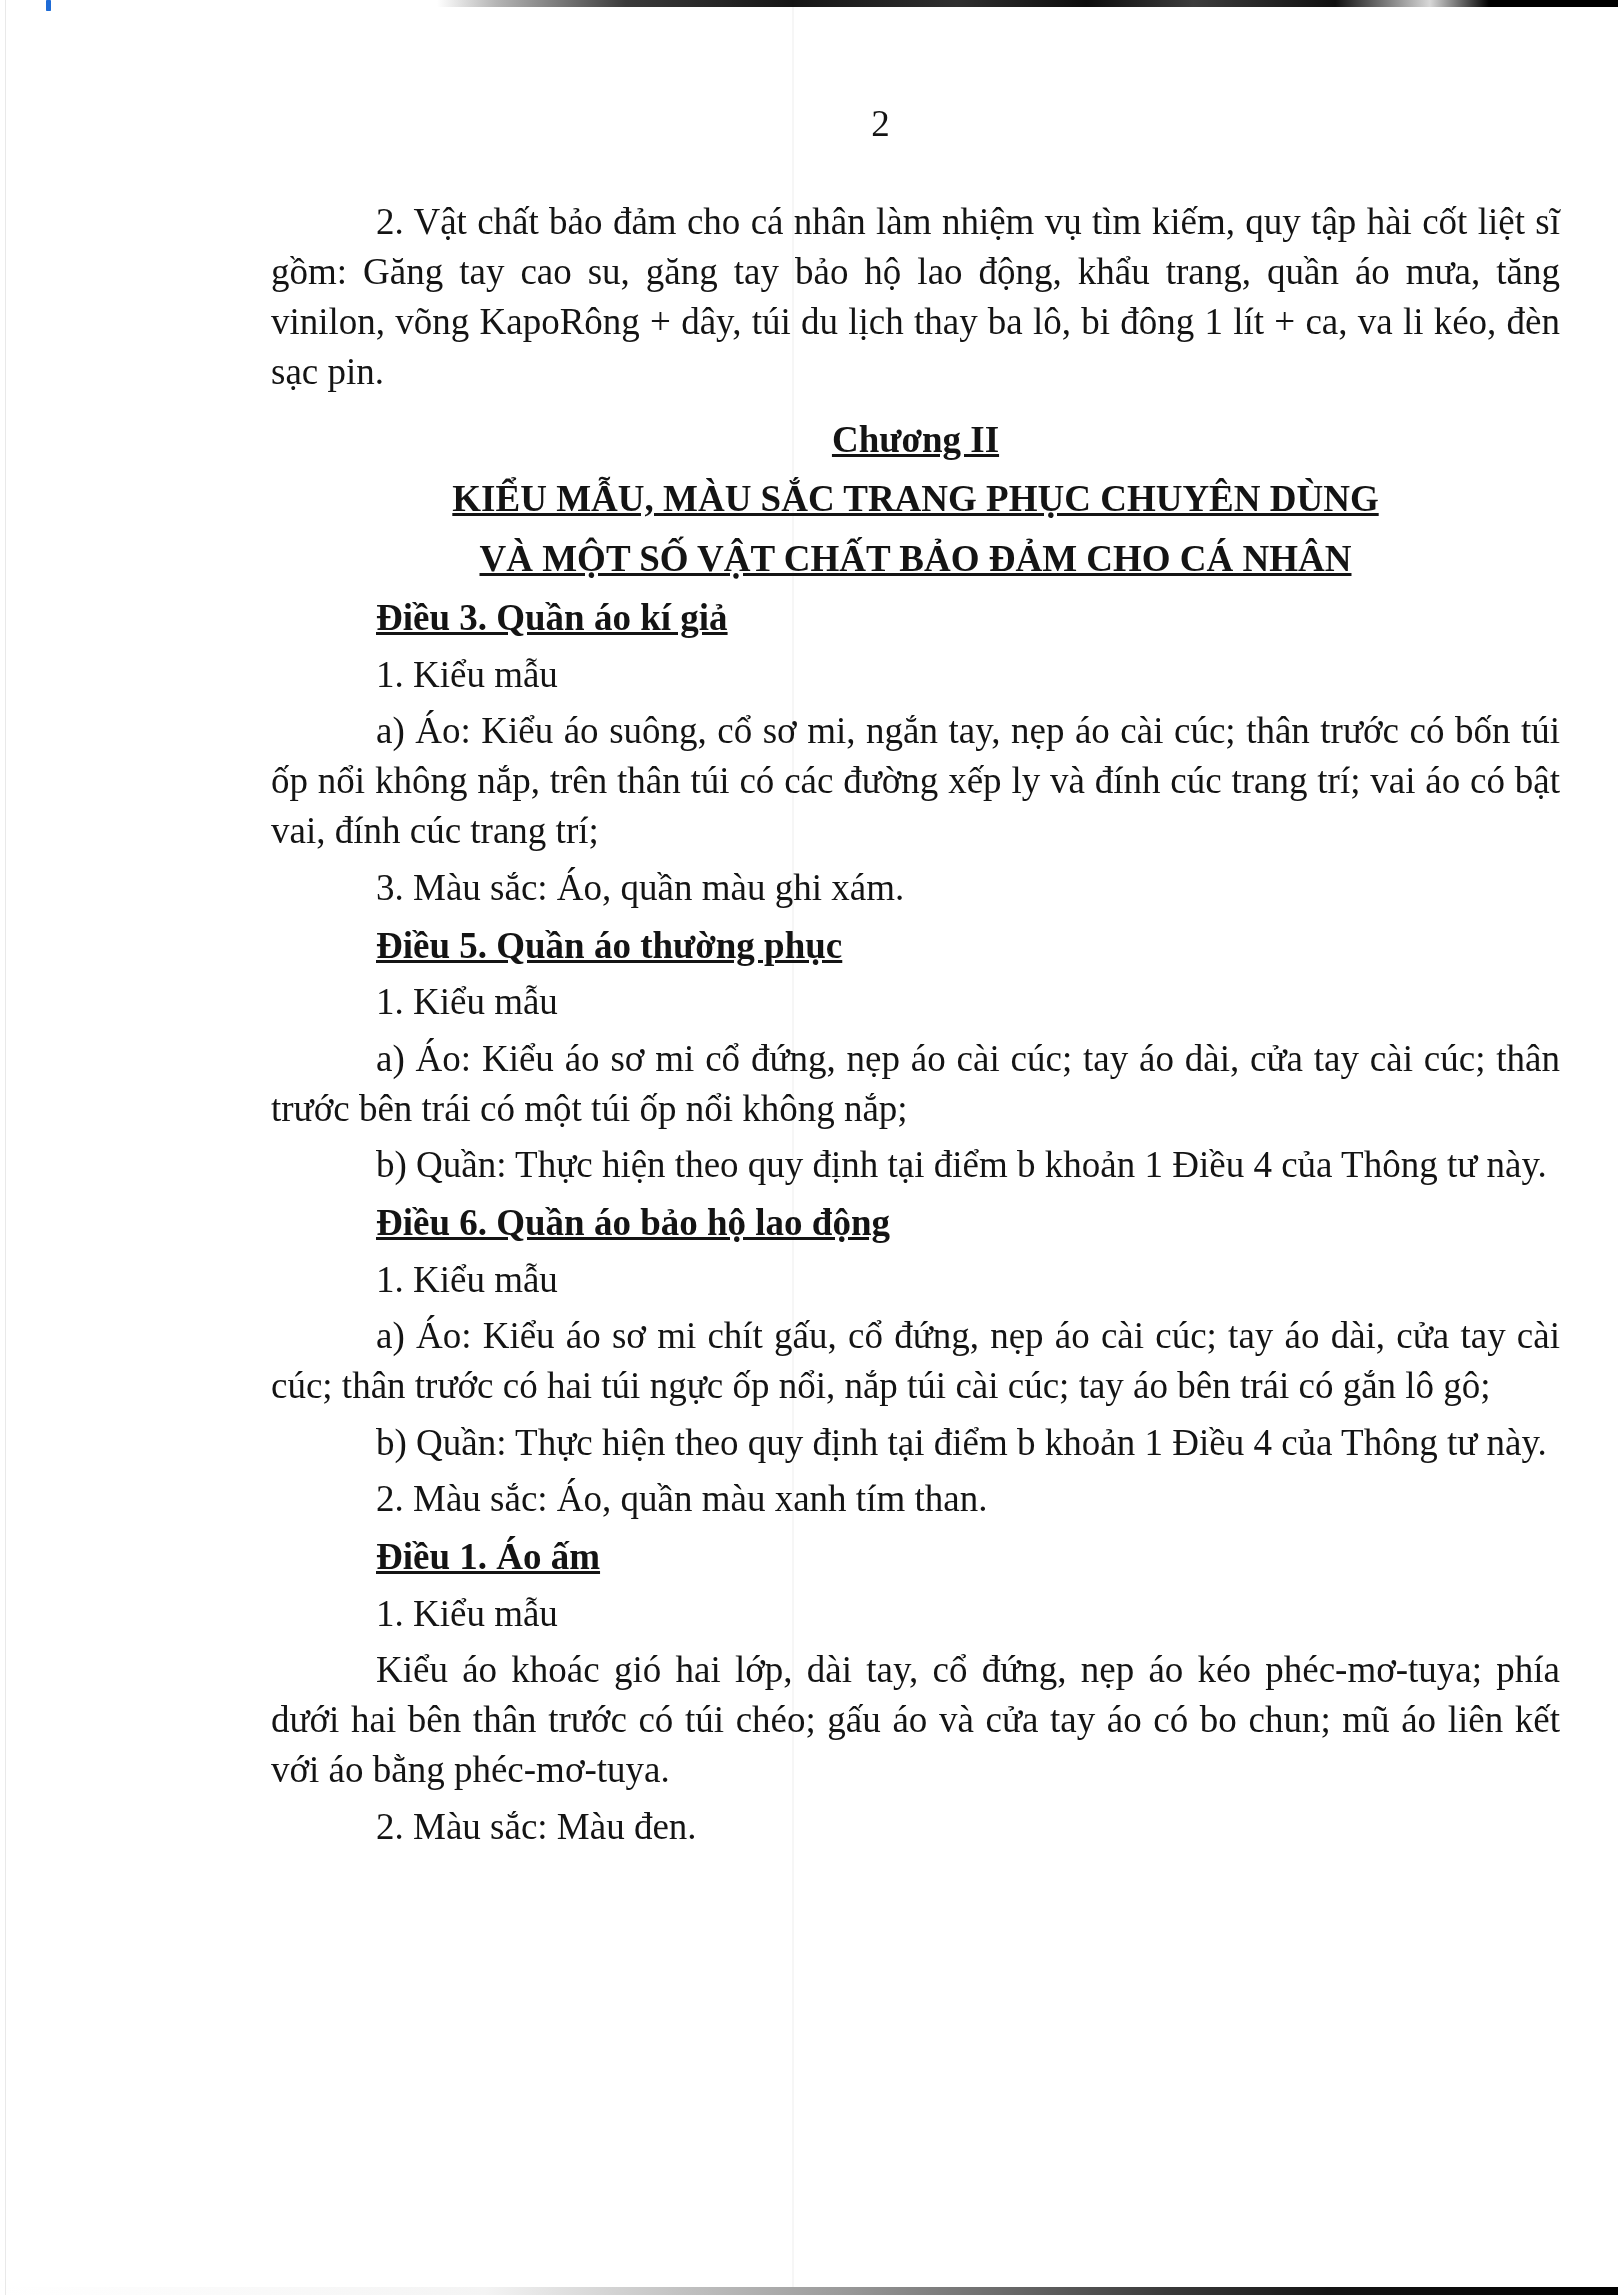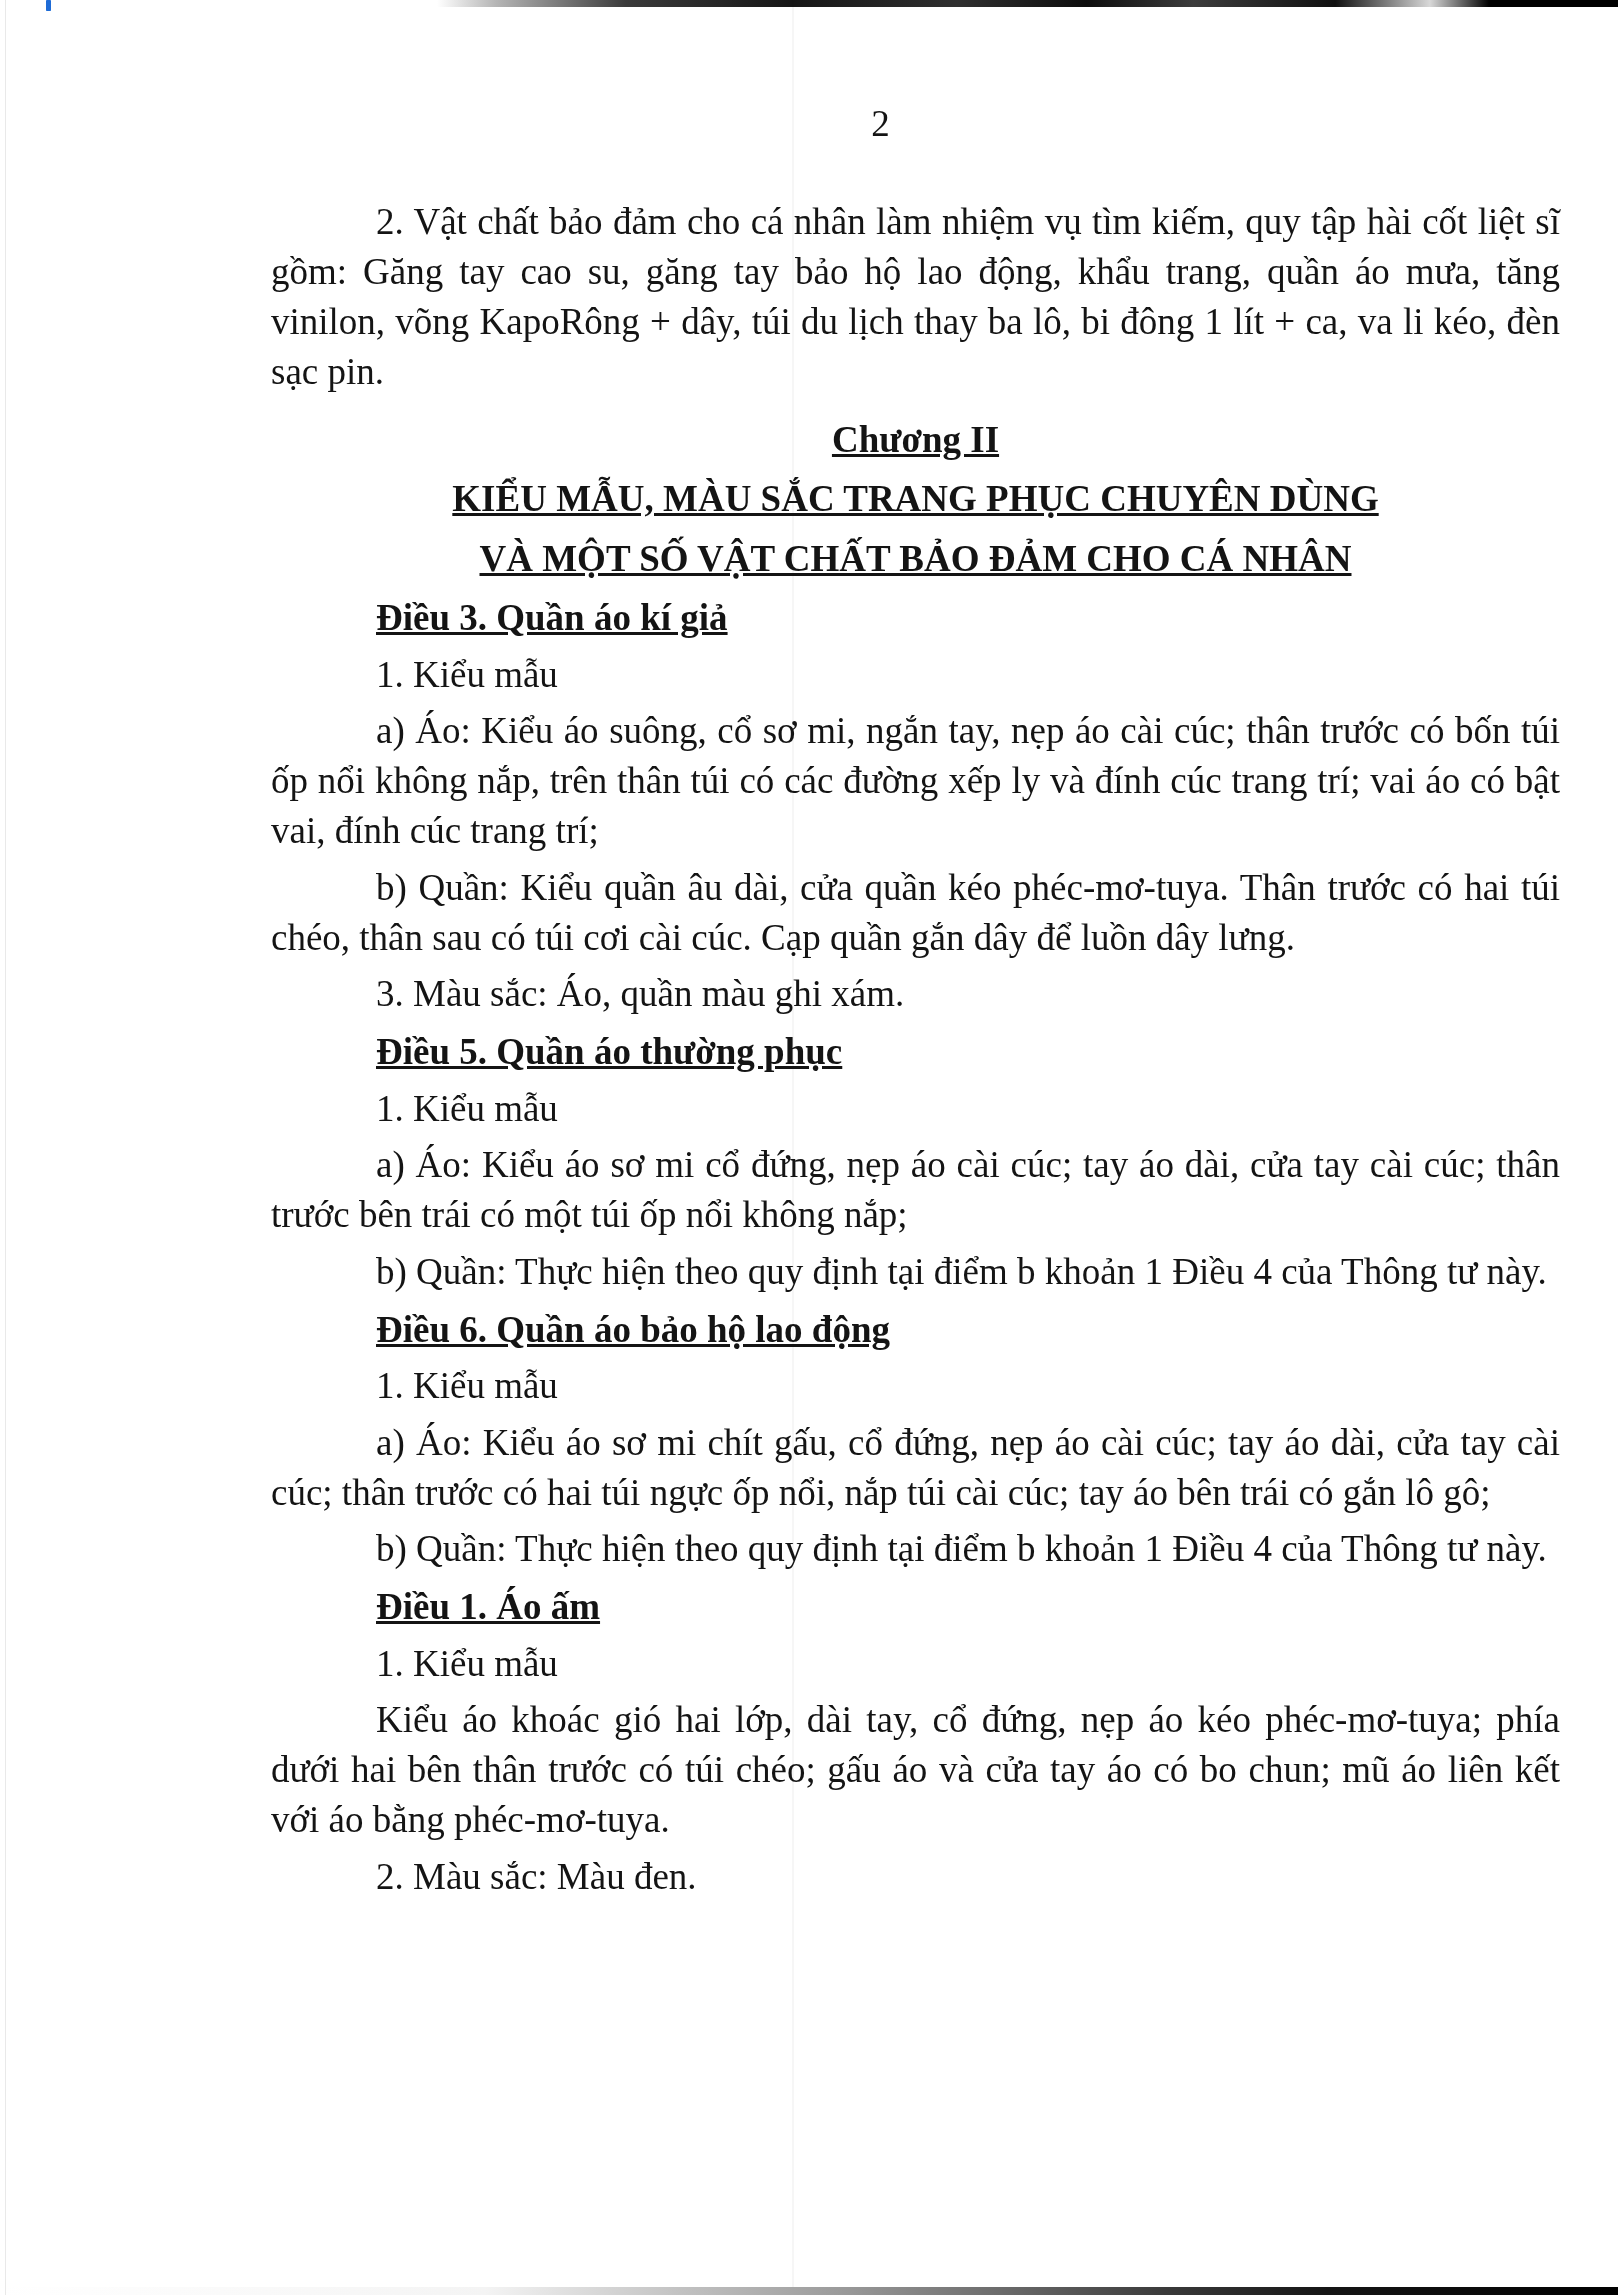--- a/index.html
+++ b/index.html
@@ -76,32 +76,32 @@
 
   <p>2. Vật chất bảo đảm cho cá nhân làm nhiệm vụ tìm kiếm, quy tập hài cốt liệt sĩ gồm: Găng tay cao su, găng tay bảo hộ lao động, khẩu trang, quần áo mưa, tăng vinilon, võng KapoRông + dây, túi du lịch thay ba lô, bi đông 1 lít + ca, va li kéo, đèn sạc pin.</p>
 
   <p class="center bold chapter-label">Chương II</p>
   <p class="center bold chapter-title">KIỂU MẪU, MÀU SẮC TRANG PHỤC CHUYÊN DÙNG</p>
   <p class="center bold chapter-title">VÀ MỘT SỐ VẬT CHẤT BẢO ĐẢM CHO CÁ NHÂN</p>
 
   <p class="bold article-heading">Điều 3. Quần áo kí giả</p>
   <p>1. Kiểu mẫu</p>
   <p>a) Áo: Kiểu áo suông, cổ sơ mi, ngắn tay, nẹp áo cài cúc; thân trước có bốn túi ốp nổi không nắp, trên thân túi có các đường xếp ly và đính cúc trang trí; vai áo có bật vai, đính cúc trang trí;</p>
-  <p>b) Quần: Kiểu quần âu dài, cửa quần kéo phéc-mơ-tuya. Thân trước có hai túi chéo, thân sau có túi cơi cài cúc. Cạp quần gắn dây để luồn dây lưng.</p>
   <p>3. Màu sắc: Áo, quần màu ghi xám.</p>
 
   <p class="bold article-heading">Điều 5. Quần áo thường phục</p>
   <p>1. Kiểu mẫu</p>
   <p>a) Áo: Kiểu áo sơ mi cổ đứng, nẹp áo cài cúc; tay áo dài, cửa tay cài cúc; thân trước bên trái có một túi ốp nổi không nắp;</p>
   <p>b) Quần: Thực hiện theo quy định tại điểm b khoản 1 Điều 4 của Thông tư này.</p>
 
   <p class="bold article-heading">Điều 6. Quần áo bảo hộ lao động</p>
   <p>1. Kiểu mẫu</p>
   <p>a) Áo: Kiểu áo sơ mi chít gấu, cổ đứng, nẹp áo cài cúc; tay áo dài, cửa tay cài cúc; thân trước có hai túi ngực ốp nổi, nắp túi cài cúc; tay áo bên trái có gắn lô gô;</p>
   <p>b) Quần: Thực hiện theo quy định tại điểm b khoản 1 Điều 4 của Thông tư này.</p>
+  <p>2. Màu sắc: Áo, quần màu xanh tím than.</p>
 
   <p class="bold article-heading">Điều 1. Áo ấm</p>
   <p>1. Kiểu mẫu</p>
   <p>Kiểu áo khoác gió hai lớp, dài tay, cổ đứng, nẹp áo kéo phéc-mơ-tuya; phía dưới hai bên thân trước có túi chéo; gấu áo và cửa tay áo có bo chun; mũ áo liên kết với áo bằng phéc-mơ-tuya.</p>
   <p>2. Màu sắc: Màu đen.</p>
 
 </div>
 
 
 </body></html>

